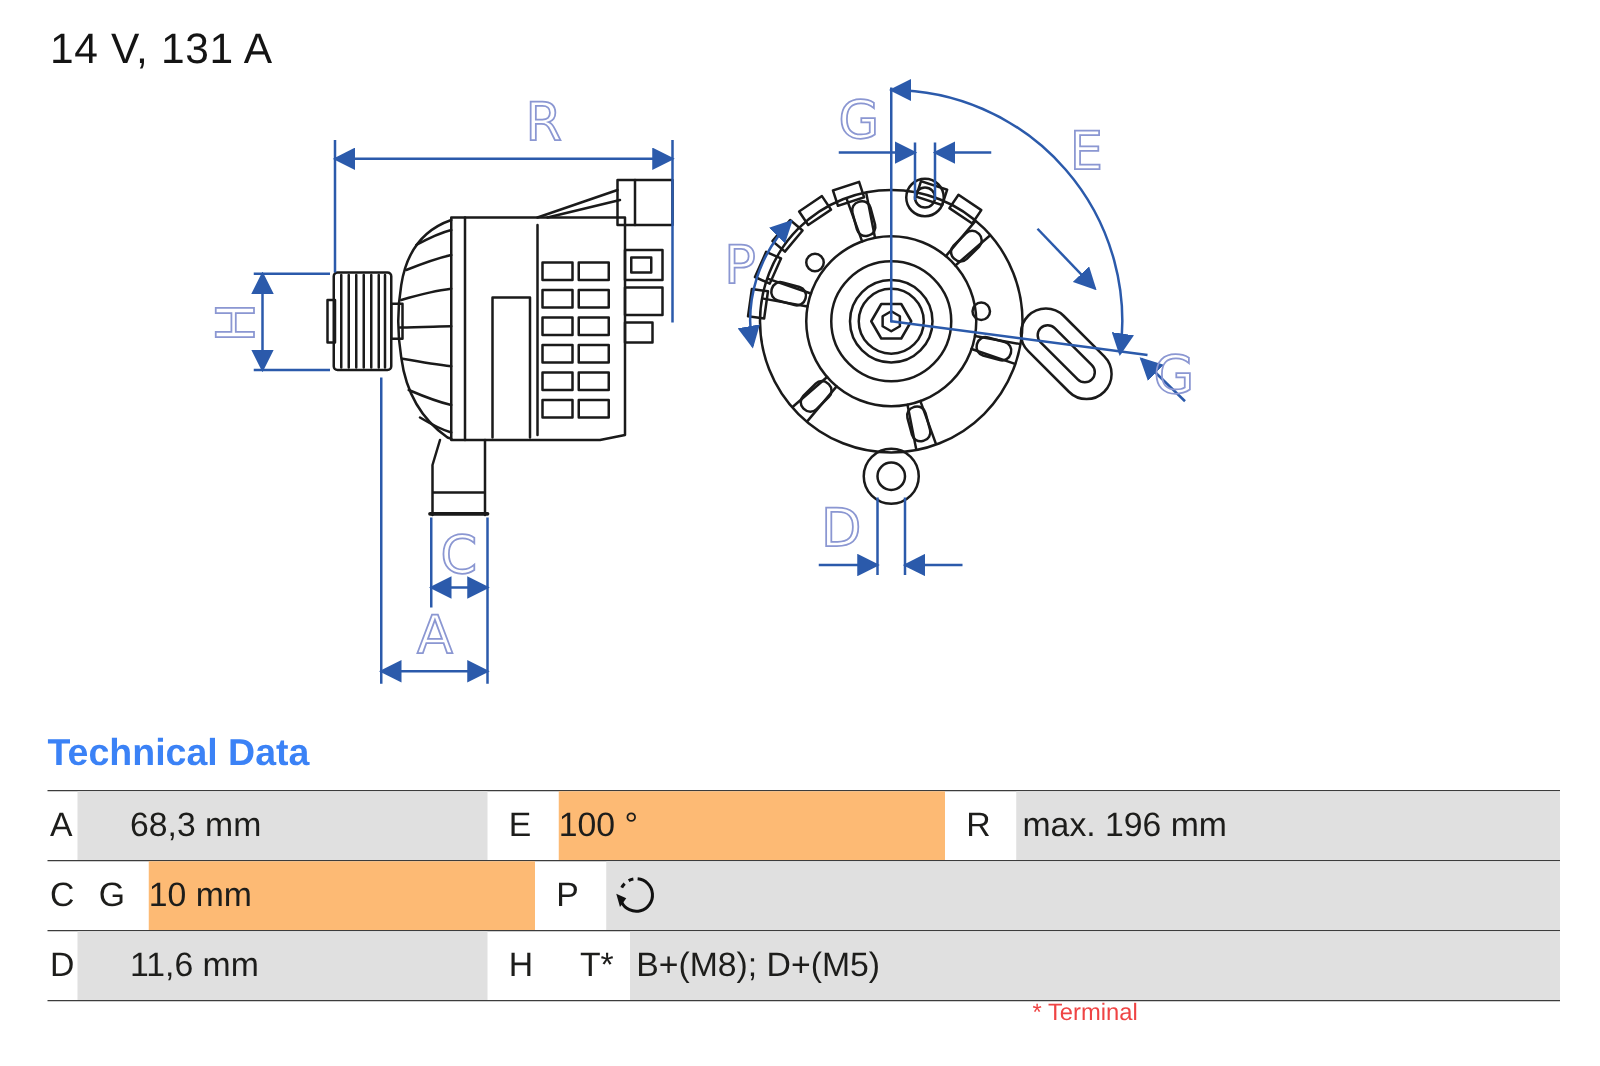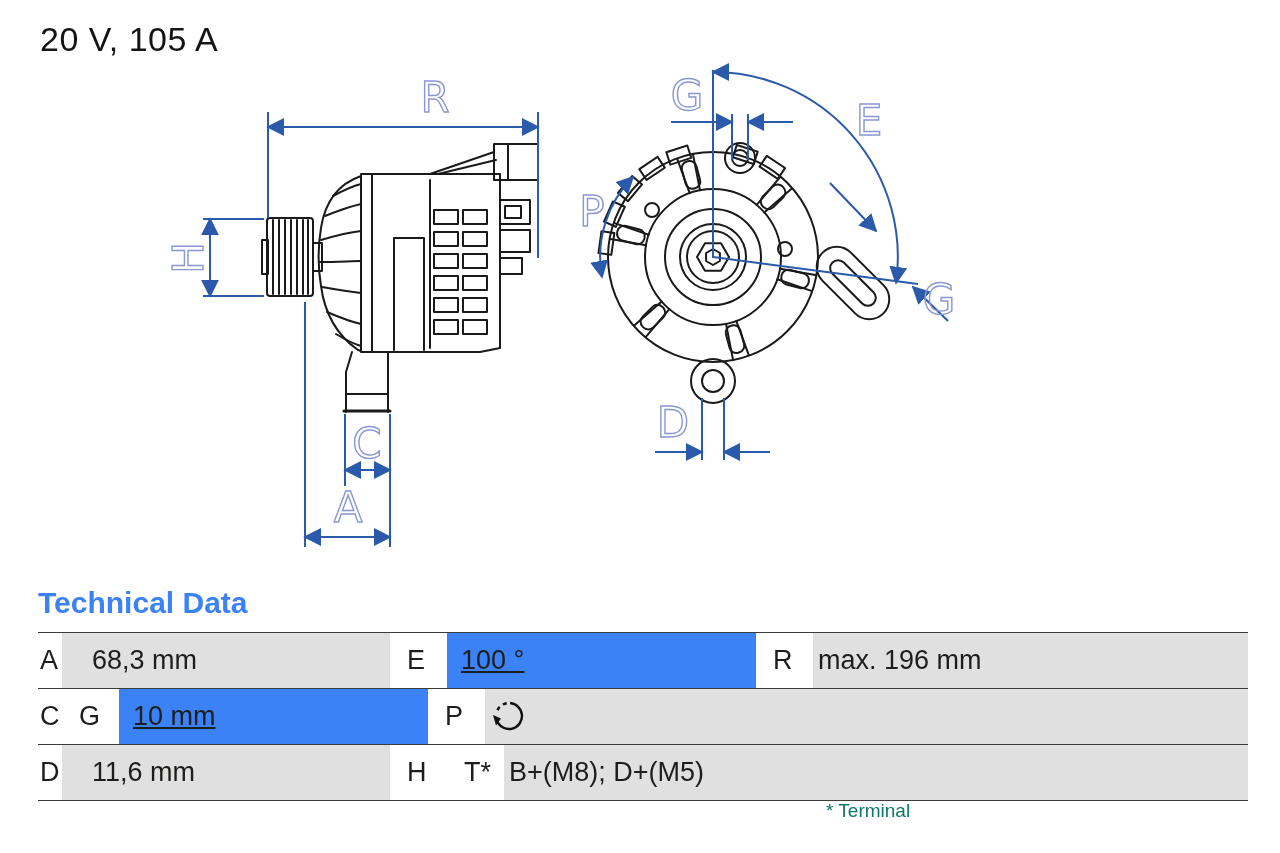--- a/index.html
+++ b/index.html
@@ -5,34 +5,34 @@
   html,body{margin:0;padding:0;background:#fff;}
   .page{position:relative;width:1280px;height:853px;background:#ffffff;overflow:hidden;
         font-family:"Liberation Sans", sans-serif;color:#1d1d1b;}
   .title{position:absolute;left:40px;top:20px;font-size:34px;letter-spacing:.5px;color:#141414;}
   #drawing{position:absolute;left:0;top:0;}
   .tech-heading{position:absolute;left:38px;top:586px;font-size:30px;font-weight:700;color:#3b82f6;}
   .tdata{position:absolute;left:38px;top:632px;width:1210px;border-top:1.5px solid #3c3c3c;}
   .trow{display:flex;height:55px;border-bottom:1.5px solid #3c3c3c;}
   .cell{display:flex;align-items:center;font-size:27px;box-sizing:border-box;}
   .k0{width:24px;padding-left:2px;}
-  .v0{width:328px;background:#e0e0e0;padding-left:30px;}
+  .v0{width:328px;background:#e0e0e0;padding-left:42px;}
   .k1{width:57px;padding-left:17px;}
-  .v1{width:309px;background:#3b82f6;padding-left:14px;text-decoration:underline;}
+  .v1{width:309px;background:#fdba74;}
   .k2{width:57px;padding-left:17px;}
   .v2{flex:1;background:#e0e0e0;padding-left:5px;}
-  .footnote{position:absolute;left:826px;top:800px;font-size:19px;color:#0f766e;}
+  .footnote{position:absolute;left:826px;top:800px;font-size:19px;color:#ef4444;}
   .dimlbl{font-family:"DejaVu Sans", sans-serif;}
 </style>
 </head>
 <body>
 
 <div class="page">
 
-  <div class="title">20 V, 105 A</div>
+  <div class="title">14 V, 131 A</div>
 
   <svg id="drawing" width="1280" height="575" viewBox="0 0 1280 575">
     <defs>
       <marker id="arr" viewBox="0 0 10 10" refX="9" refY="5" markerWidth="9" markerHeight="9" orient="auto-start-reverse">
         <path d="M0,0 L10,5 L0,10 z" fill="#2b5aab"></path>
       </marker>
     </defs>
 
     <g stroke="#1a1a1a" fill="none" stroke-width="2" stroke-linecap="round" stroke-linejoin="round">
 

